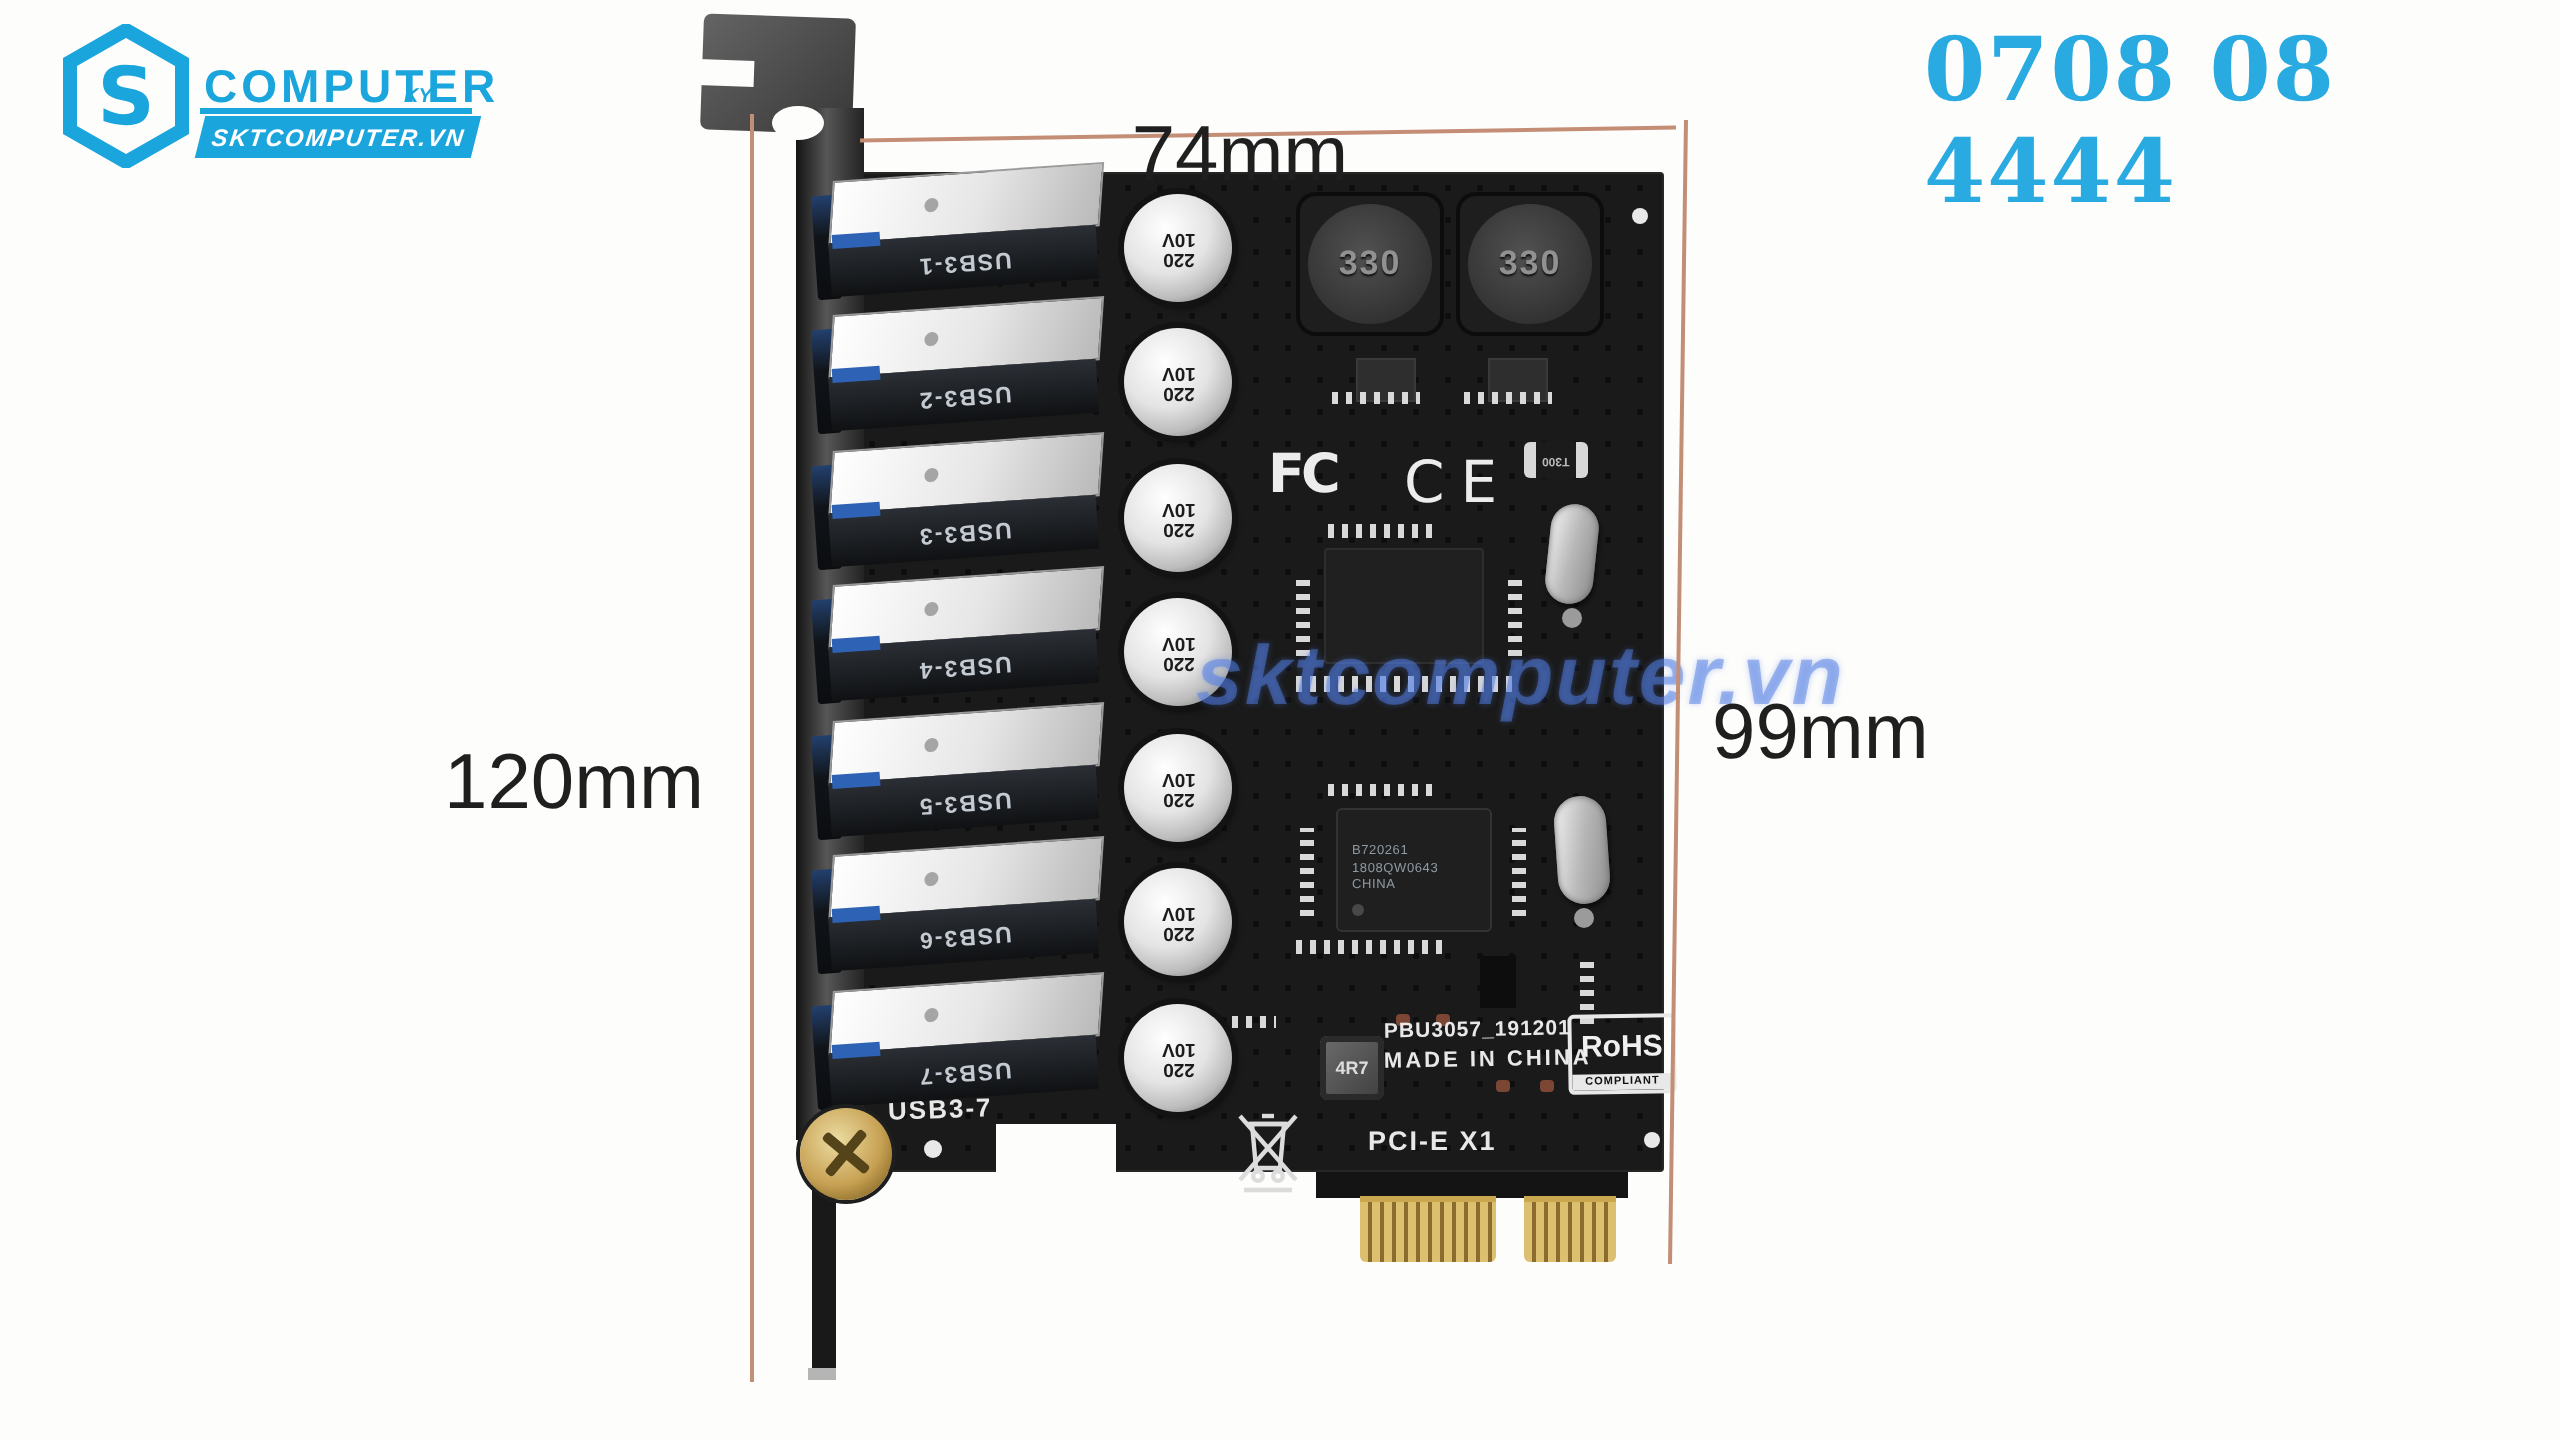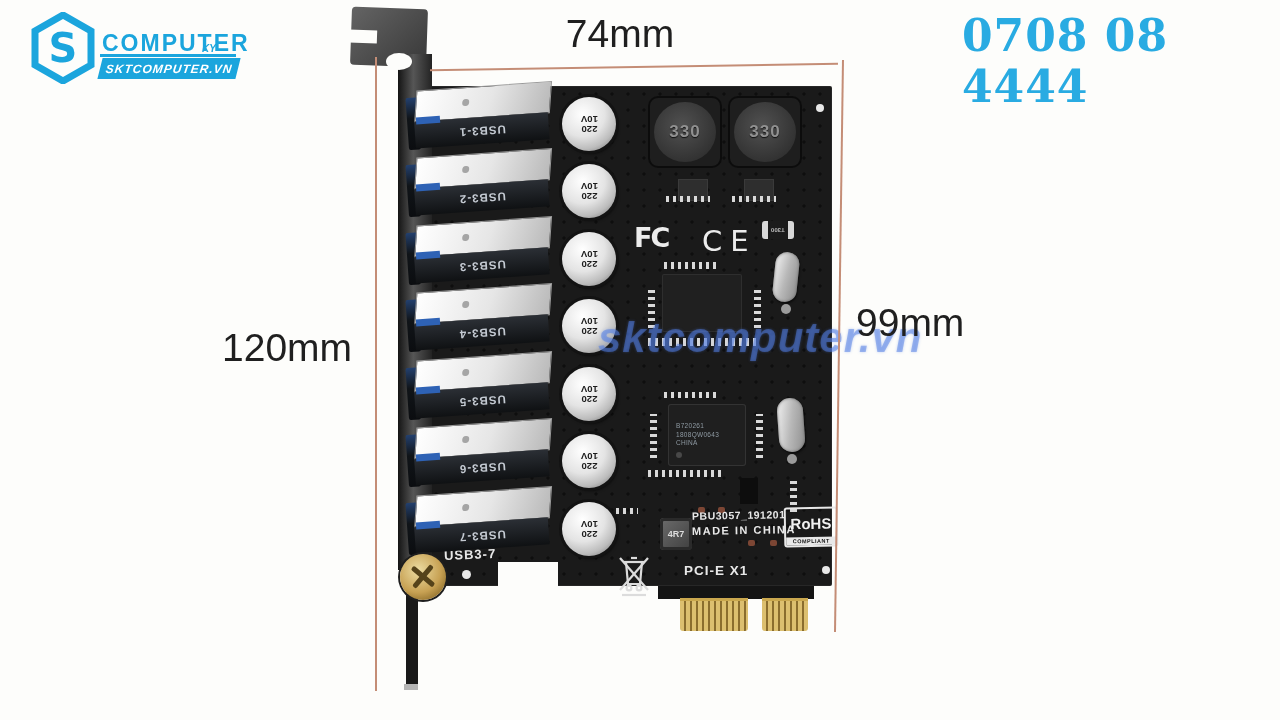--- a/index.html
+++ b/index.html
@@ -15,21 +15,21 @@
   .logo-sub{position:absolute;left:172px;top:31px;font-size:10px;font-style:italic;
             font-weight:700;color:#1ba5dd;}
   .logo-banner{position:absolute;left:70px;top:46px;width:138px;height:21px;background:#1ba5dd;
                transform:skewX(-14deg);display:flex;align-items:center;justify-content:center;}
   .logo-banner span{transform:skewX(7deg);color:#fff;font-size:12px;font-weight:800;
                     font-style:italic;letter-spacing:1px;}
   .phone{position:absolute;left:962px;top:10px;width:300px;font-family:"DejaVu Serif",serif;
          font-weight:900;font-size:44px;color:#29abe2;letter-spacing:1px;}
 
   
-  .dim-label{position:absolute;color:#1f1f1f;font-size:39px;font-weight:400;z-index:40;}
+  .dim-label{position:absolute;color:#1f1f1f;font-size:39px;font-weight:400;z-index:40;margin-top:44px;}
   .dim-w{left:540px;top:12px;width:160px;text-align:center;}
   .dim-hl{left:222px;top:326px;}
   .dim-hr{left:856px;top:301px;}
   .dline{position:absolute;background:#c48d76;z-index:35;}
   .dline-top{left:430px;top:66px;width:408px;height:2px;transform:rotate(-0.9deg);}
   .dline-left{left:375px;top:57px;width:2px;height:634px;}
   .dline-right{left:838px;top:60px;width:2px;height:572px;transform:rotate(0.8deg);}
 
   
   .bracket-ear{position:absolute;left:351px;top:8px;width:76px;height:58px;border-radius:4px;

